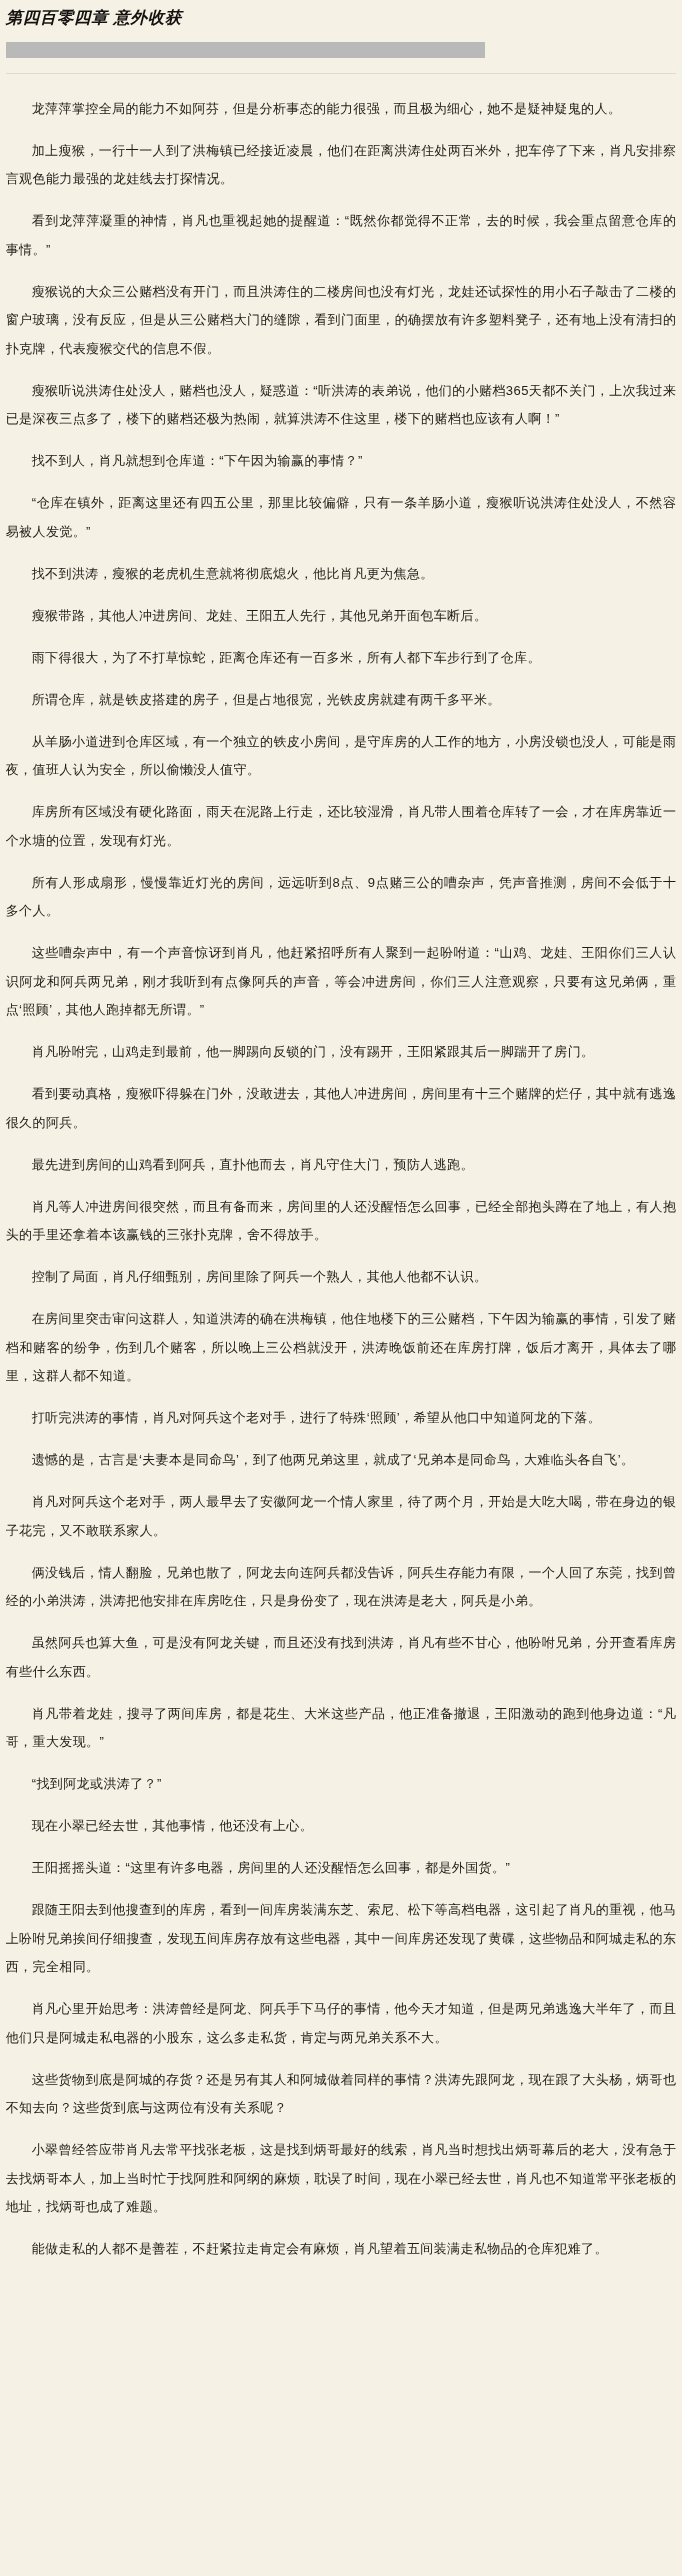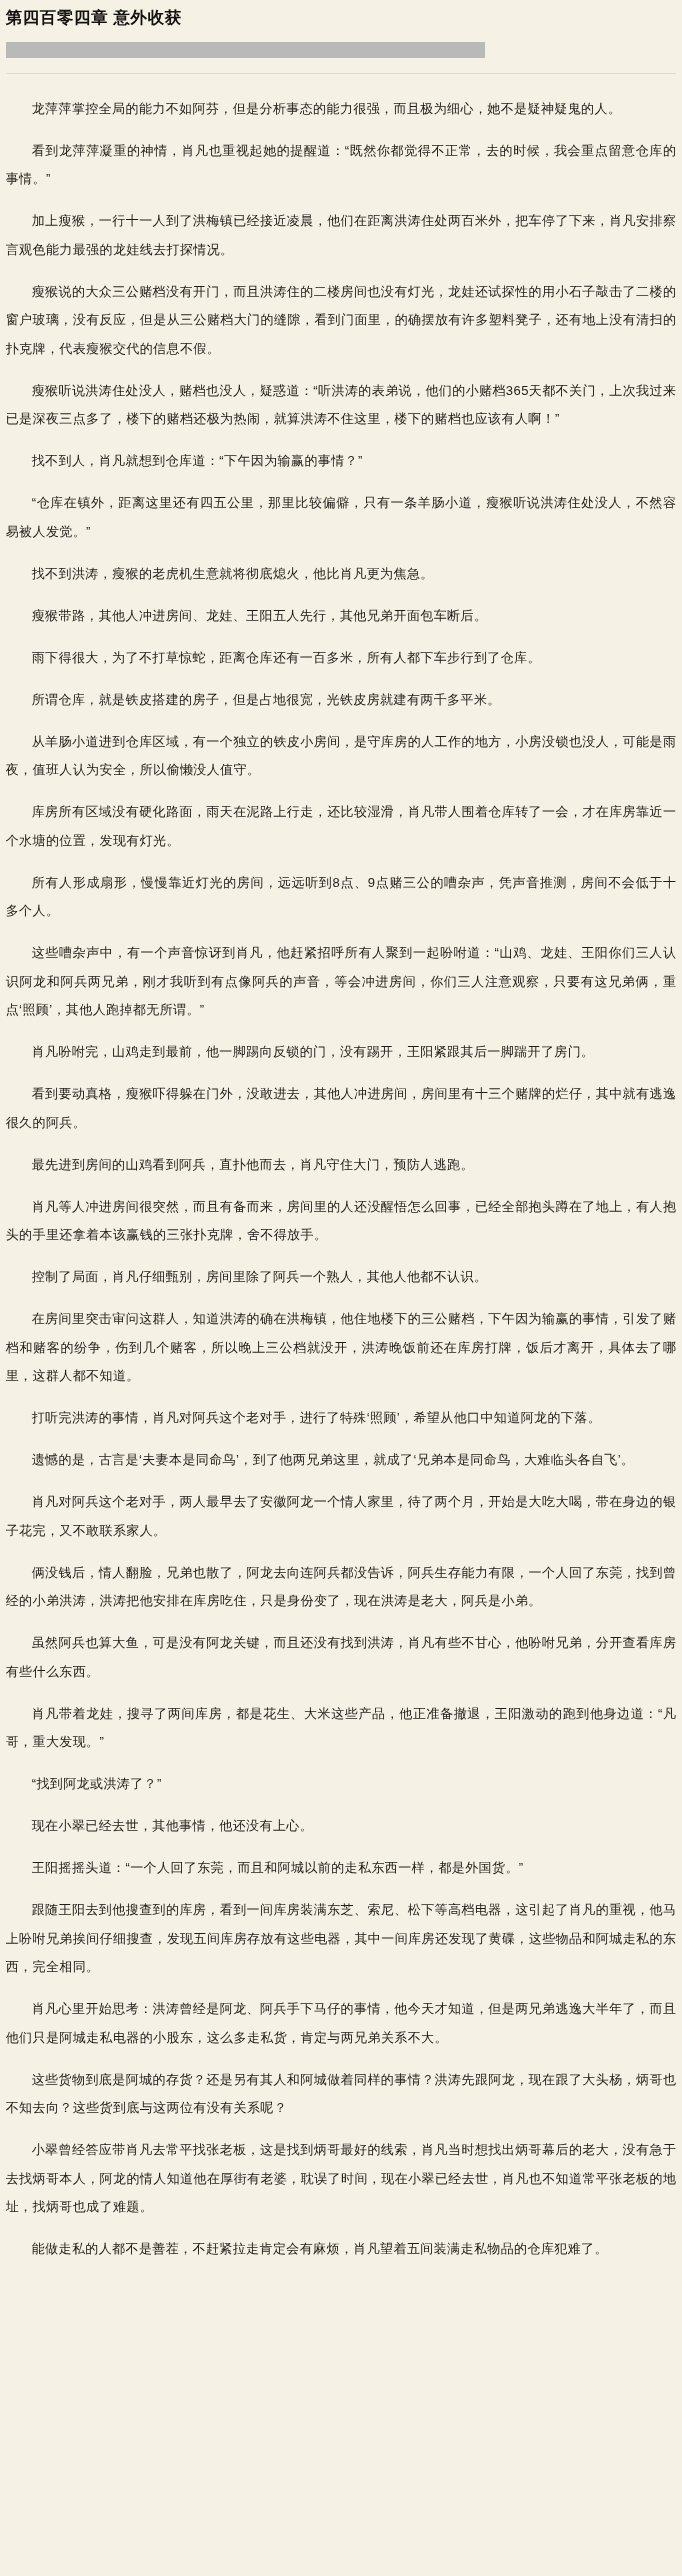--- a/index.html
+++ b/index.html
@@ -21,20 +21,21 @@
     padding:4.3px 5.7px 17px 5.7px;
     box-sizing:border-box;
   }
   .chapter-title{
     margin:1.4px 0 0 0;
     font-size:16.4px;
     font-weight:bold;
     color:#141210;
     letter-spacing:0.7px;
     line-height:1.4;
+    font-style:italic;
   }
   .ad-bar{
     margin-top:13px;
     height:16.4px;
     width:71.5%;
     background:var(--bar);
   }
   .divider{
     border:none;
     border-top:0.7px solid var(--divider);
@@ -55,22 +56,22 @@
 </style>
 </head>
 <body>
 
 <div class="page">
   <h1 class="chapter-title">第四百零四章 意外收获</h1>
   <div class="ad-bar"></div>
   <hr class="divider">
   <div class="chapter-content">
       <p>龙萍萍掌控全局的能力不如阿芬，但是分析事态的能力很强，而且极为细心，她不是疑神疑鬼的人。</p>
+      <p>加上瘦猴，一行十一人到了洪梅镇已经接近凌晨，他们在距离洪涛住处两百米外，把车停了下来，肖凡安排察言观色能力最强的龙娃线去打探情况。</p>
       <p>看到龙萍萍凝重的神情，肖凡也重视起她的提醒道：“既然你都觉得不正常，去的时候，我会重点留意仓库的事情。”</p>
-      <p>加上瘦猴，一行十一人到了洪梅镇已经接近凌晨，他们在距离洪涛住处两百米外，把车停了下来，肖凡安排察言观色能力最强的龙娃线去打探情况。</p>
       <p>瘦猴说的大众三公赌档没有开门，而且洪涛住的二楼房间也没有灯光，龙娃还试探性的用小石子敲击了二楼的窗户玻璃，没有反应，但是从三公赌档大门的缝隙，看到门面里，的确摆放有许多塑料凳子，还有地上没有清扫的扑克牌，代表瘦猴交代的信息不假。</p>
       <p>瘦猴听说洪涛住处没人，赌档也没人，疑惑道：“听洪涛的表弟说，他们的小赌档365天都不关门，上次我过来已是深夜三点多了，楼下的赌档还极为热闹，就算洪涛不住这里，楼下的赌档也应该有人啊！”</p>
       <p>找不到人，肖凡就想到仓库道：“下午因为输赢的事情？”</p>
       <p>“仓库在镇外，距离这里还有四五公里，那里比较偏僻，只有一条羊肠小道，瘦猴听说洪涛住处没人，不然容易被人发觉。”</p>
       <p>找不到洪涛，瘦猴的老虎机生意就将彻底熄火，他比肖凡更为焦急。</p>
       <p>瘦猴带路，其他人冲进房间、龙娃、王阳五人先行，其他兄弟开面包车断后。</p>
       <p>雨下得很大，为了不打草惊蛇，距离仓库还有一百多米，所有人都下车步行到了仓库。</p>
       <p>所谓仓库，就是铁皮搭建的房子，但是占地很宽，光铁皮房就建有两千多平米。</p>
       <p>从羊肠小道进到仓库区域，有一个独立的铁皮小房间，是守库房的人工作的地方，小房没锁也没人，可能是雨夜，值班人认为安全，所以偷懒没人值守。</p>
       <p>库房所有区域没有硬化路面，雨天在泥路上行走，还比较湿滑，肖凡带人围着仓库转了一会，才在库房靠近一个水塘的位置，发现有灯光。</p>
@@ -83,21 +84,21 @@
       <p>控制了局面，肖凡仔细甄别，房间里除了阿兵一个熟人，其他人他都不认识。</p>
       <p>在房间里突击审问这群人，知道洪涛的确在洪梅镇，他住地楼下的三公赌档，下午因为输赢的事情，引发了赌档和赌客的纷争，伤到几个赌客，所以晚上三公档就没开，洪涛晚饭前还在库房打牌，饭后才离开，具体去了哪里，这群人都不知道。</p>
       <p>打听完洪涛的事情，肖凡对阿兵这个老对手，进行了特殊‘照顾’，希望从他口中知道阿龙的下落。</p>
       <p>遗憾的是，古言是‘夫妻本是同命鸟’，到了他两兄弟这里，就成了‘兄弟本是同命鸟，大难临头各自飞’。</p>
       <p>肖凡对阿兵这个老对手，两人最早去了安徽阿龙一个情人家里，待了两个月，开始是大吃大喝，带在身边的银子花完，又不敢联系家人。</p>
       <p>俩没钱后，情人翻脸，兄弟也散了，阿龙去向连阿兵都没告诉，阿兵生存能力有限，一个人回了东莞，找到曾经的小弟洪涛，洪涛把他安排在库房吃住，只是身份变了，现在洪涛是老大，阿兵是小弟。</p>
       <p>虽然阿兵也算大鱼，可是没有阿龙关键，而且还没有找到洪涛，肖凡有些不甘心，他吩咐兄弟，分开查看库房有些什么东西。</p>
       <p>肖凡带着龙娃，搜寻了两间库房，都是花生、大米这些产品，他正准备撤退，王阳激动的跑到他身边道：“凡哥，重大发现。”</p>
       <p>“找到阿龙或洪涛了？”</p>
       <p>现在小翠已经去世，其他事情，他还没有上心。</p>
-      <p>王阳摇摇头道：“一个人回了东莞，而且和阿城以前的走私东西一样，都是外国货。”</p>
+      <p>王阳摇摇头道：“这里有许多电器，房间里的人还没醒悟怎么回事，都是外国货。”</p>
       <p>跟随王阳去到他搜查到的库房，看到一间库房装满东芝、索尼、松下等高档电器，这引起了肖凡的重视，他马上吩咐兄弟挨间仔细搜查，发现五间库房存放有这些电器，其中一间库房还发现了黄碟，这些物品和阿城走私的东西，完全相同。</p>
       <p>肖凡心里开始思考：洪涛曾经是阿龙、阿兵手下马仔的事情，他今天才知道，但是两兄弟逃逸大半年了，而且他们只是阿城走私电器的小股东，这么多走私货，肯定与两兄弟关系不大。</p>
       <p>这些货物到底是阿城的存货？还是另有其人和阿城做着同样的事情？洪涛先跟阿龙，现在跟了大头杨，炳哥也不知去向？这些货到底与这两位有没有关系呢？</p>
-      <p>小翠曾经答应带肖凡去常平找张老板，这是找到炳哥最好的线索，肖凡当时想找出炳哥幕后的老大，没有急于去找炳哥本人，阿龙的情人知道他在厚街有老婆，耽误了时间，现在小翠已经去世，肖凡也不知道常平张老板的地址，找炳哥也成了难题。</p>
+      <p>小翠曾经答应带肖凡去常平找张老板，这是找到炳哥最好的线索，肖凡当时想找出炳哥幕后的老大，没有急于去找炳哥本人，加上当时忙于找阿胜和阿纲的麻烦，耽误了时间，现在小翠已经去世，肖凡也不知道常平张老板的地址，找炳哥也成了难题。</p>
       <p>能做走私的人都不是善茬，不赶紧拉走肯定会有麻烦，肖凡望着五间装满走私物品的仓库犯难了。</p>
     </div>
 </div>
 
 
 </body></html>

